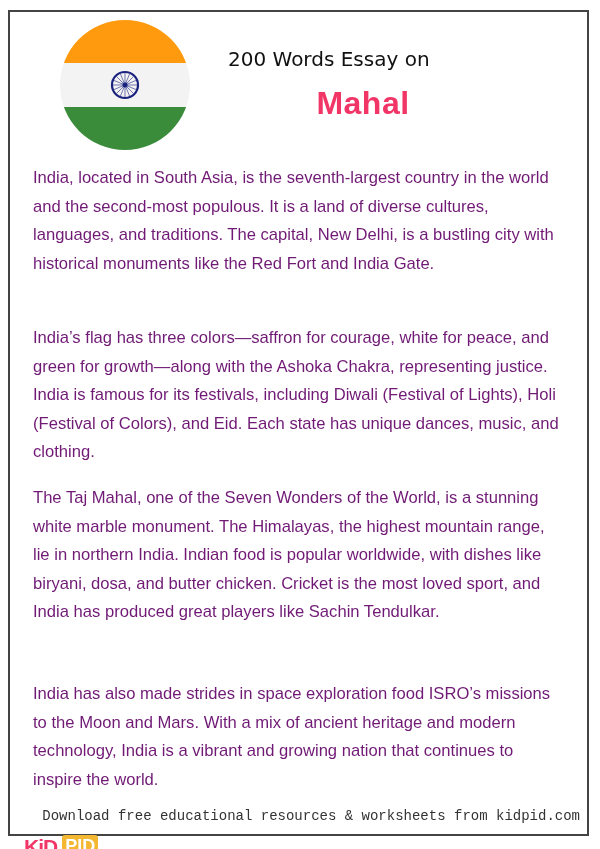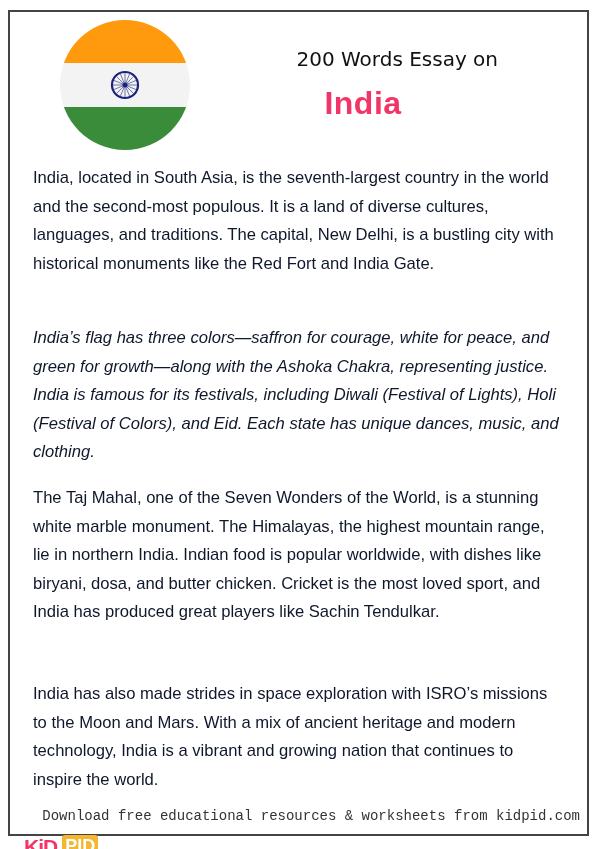--- a/index.html
+++ b/index.html
@@ -4,26 +4,26 @@
 <style>
   html, body { margin:0; padding:0; background:#fff; }
   body { width:600px; height:849px; position:relative; overflow:hidden; font-family:"DejaVu Sans", sans-serif; }
   .frame { position:absolute; left:8px; top:10px; width:581px; height:826px; border:2px solid #444; box-sizing:border-box; }
   .flag { position:absolute; left:60px; top:20px; width:130px; height:130px; border-radius:50%; overflow:hidden; }
   .flag .band { height:33.33%; width:100%; }
   .flag .saffron { background:#FF9A0E; }
   .flag .white { background:#F3F3F3; position:relative; }
   .flag .green { background:#3A8C3B; }
   .chakra { position:absolute; left:50%; top:50%; transform:translate(-50%,-50%); width:30px; height:30px; }
-  .subtitle { position:absolute; left:228px; top:47px; width:270px; text-align:right; font-size:20px; color:#111; font-family:"DejaVu Sans", sans-serif; }
+  .subtitle { position:absolute; left:228px; top:47px; width:270px; text-align:left; font-size:20px; color:#111; font-family:"DejaVu Sans", sans-serif; }
   .title { position:absolute; left:228px; top:85px; width:270px; text-align:center; font-size:32px; font-weight:bold; color:#F23567; font-family:"Liberation Sans", sans-serif; letter-spacing:0.5px; }
-  .body-text { position:absolute; left:33px; width:530px; font-family:"Liberation Sans", sans-serif; font-size:16.6px; line-height:28.5px; color:#0f172a; }
+  .body-text { position:absolute; left:33px; width:530px; font-family:"Liberation Sans", sans-serif; font-size:16.6px; line-height:28.5px; color:#701a75; }
   .para { margin:0; }
   .p1 { top:164px; }
-  .p2 { top:324px;font-style:italic; }
+  .p2 { top:324px; }
   .p3 { top:484px; }
   .p4 { top:680px; }
   .logo { position:absolute; left:24px; top:835px; }
   .logo .kid { font-family:"Liberation Sans", sans-serif; font-weight:bold; font-size:21px; color:#F23567; letter-spacing:-1px; }
   .logo .pid { display:inline-block; background:#F3B731; color:#fff; font-family:"Liberation Sans", sans-serif; font-weight:bold; font-size:18px; padding:0 3px; border-radius:3px; line-height:22px; vertical-align:2px; }
   .logo .url { font-family:"Liberation Sans", sans-serif; font-size:9px; color:#333; letter-spacing:1px; margin-top:-1px; }
   .footer-note { position:absolute; right:20px; top:808px; font-family:Liberation Mono, monospace; font-size:14px; color:#333; }
 </style>
 </head>
 <body>
@@ -45,33 +45,33 @@
         <line x1="3.9" y1="10.4" x2="26.1" y2="19.6"></line>
         <line x1="3.9" y1="19.6" x2="26.1" y2="10.4"></line>
       </g>
       <circle cx="15" cy="15" r="2.5" fill="#1A237E"></circle>
     </svg>
   </div>
   <div class="band green"></div>
 </div>
 
 <div class="subtitle">200 Words Essay on</div>
-<div class="title">India</div>
+<div class="title">Mahal</div>
 
 <div class="body-text p1">
   <p class="para">India, located in South Asia, is the seventh-largest country in the world and the second-most populous. It is a land of diverse cultures, languages, and traditions. The capital, New Delhi, is a bustling city with historical monuments like the Red Fort and India Gate.</p>
 </div>
 <div class="body-text p2">
   <p class="para">India’s flag has three colors—saffron for courage, white for peace, and green for growth—along with the Ashoka Chakra, representing justice. India is famous for its festivals, including Diwali (Festival of Lights), Holi (Festival of Colors), and Eid. Each state has unique dances, music, and clothing.</p>
 </div>
 <div class="body-text p3">
   <p class="para">The Taj Mahal, one of the Seven Wonders of the World, is a stunning white marble monument. The Himalayas, the highest mountain range, lie in northern India.  Indian food is popular worldwide, with dishes like biryani, dosa, and butter chicken. Cricket is the most loved sport, and India has produced great players like Sachin Tendulkar.</p>
 </div>
 <div class="body-text p4">
-  <p class="para">India has also made strides in space exploration with ISRO’s missions to the Moon and Mars. With a mix of ancient heritage and modern technology, India is a vibrant and growing nation that continues to inspire the world.</p>
+  <p class="para">India has also made strides in space exploration food ISRO’s missions to the Moon and Mars. With a mix of ancient heritage and modern technology, India is a vibrant and growing nation that continues to inspire the world.</p>
 </div>
 
 <div class="logo">
   <div>
     <span class="kid">KiD</span>
     <span class="pid">PID</span>
   </div>
   <div class="url">www.peace.com</div>
 </div>
 

